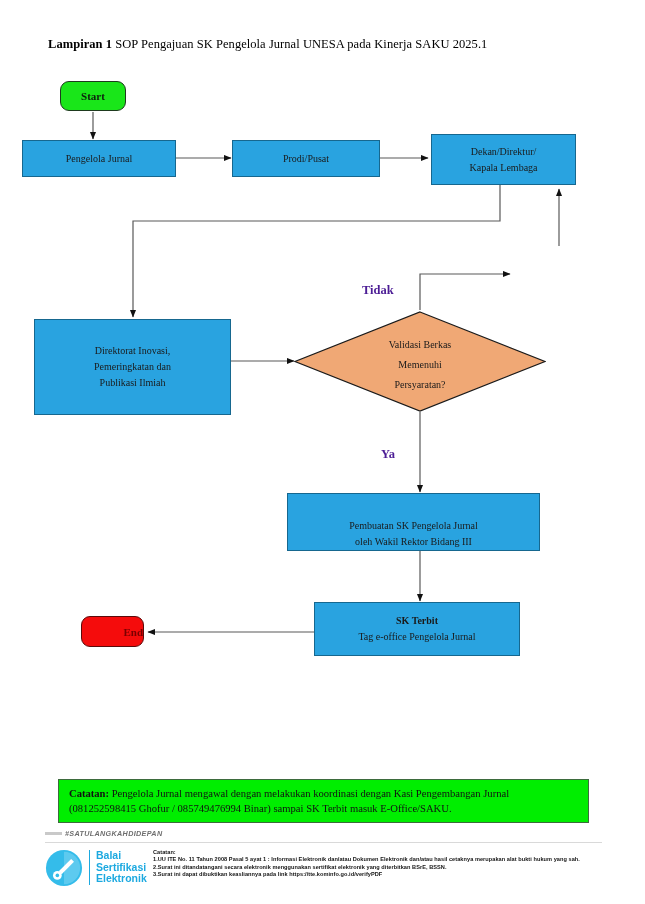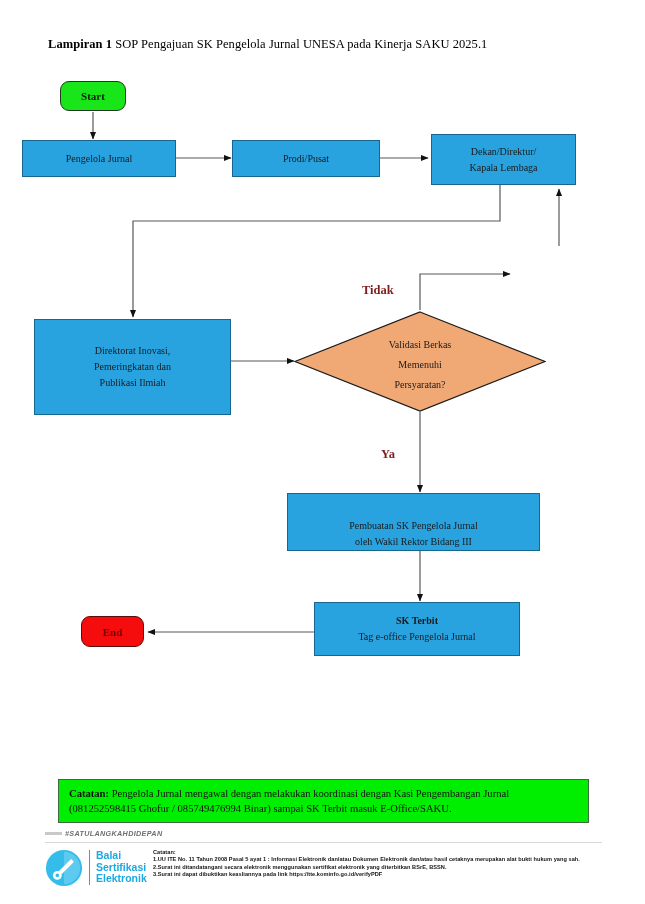--- a/index.html
+++ b/index.html
@@ -73,20 +73,21 @@
   }
   .term-start {
     background: #19E619;
     border: 1.6px solid #1e3a1e;
     color: #0d1f0d;
   }
   .term-end {
     background: #F50C0C;
     border: 1.6px solid #5c0a0a;
     color: #7a0000;
+    align-items: flex-end;
   }
   .node .line2 { display: block; }
   .node .b { font-weight: bold; }
 
   
   .decision {
     position: absolute;
     display: flex;
     align-items: center;
     justify-content: center;
@@ -106,21 +107,21 @@
     line-height: 20px;
     color: #1a1a1a;
     padding-top: 6px;
   }
 
   .edge-label {
     position: absolute;
     font-family: "Liberation Serif", serif;
     font-weight: bold;
     font-size: 12.5px;
-    color: #7f1d1d;
+    color: #4c1d95;
     white-space: nowrap;
     text-align: right;
   }
 
   
   .note {
     position: absolute;
     left: 58px;
     top: 779px;
     width: 531px;

